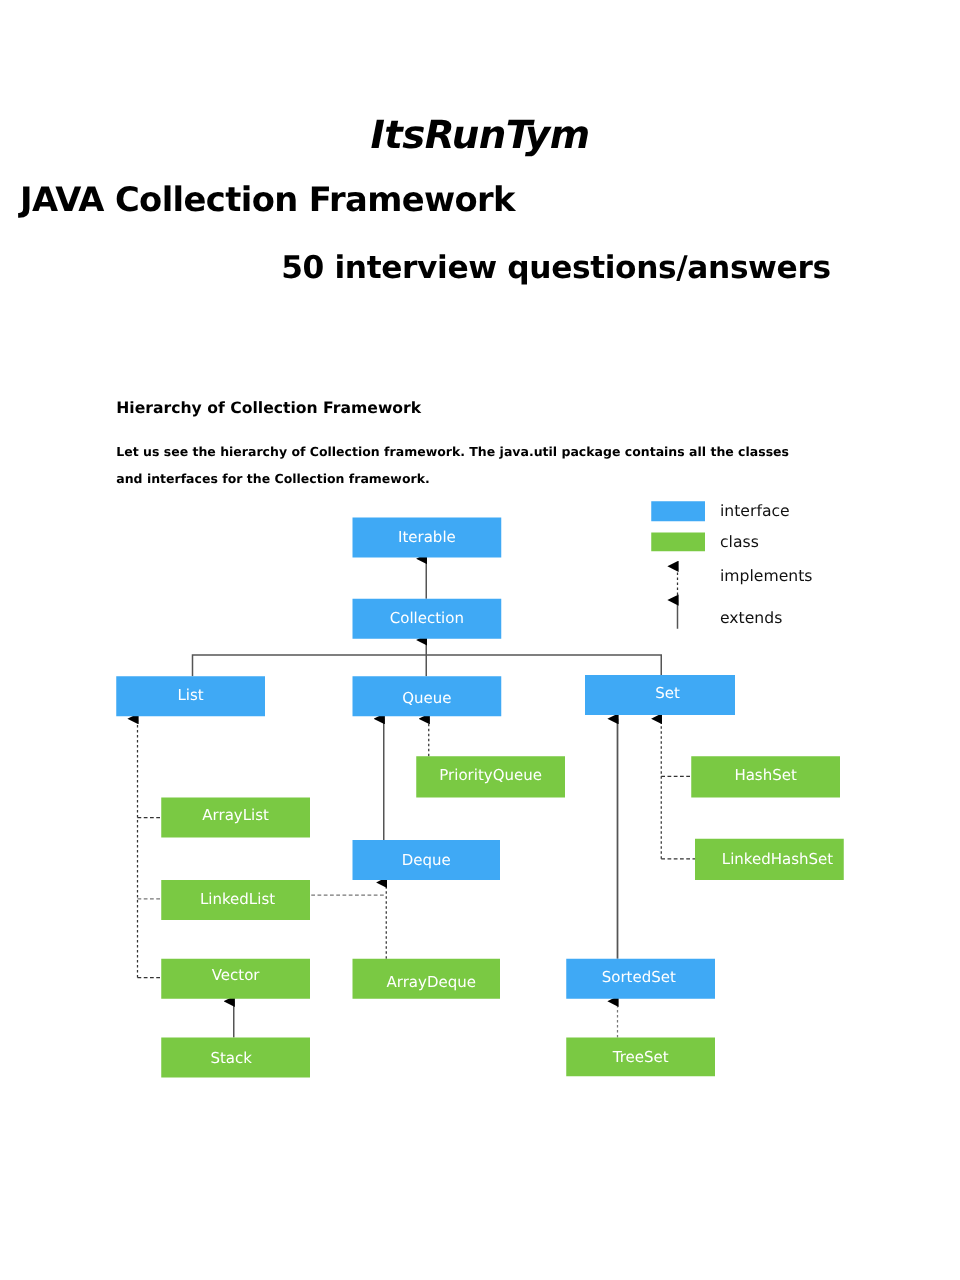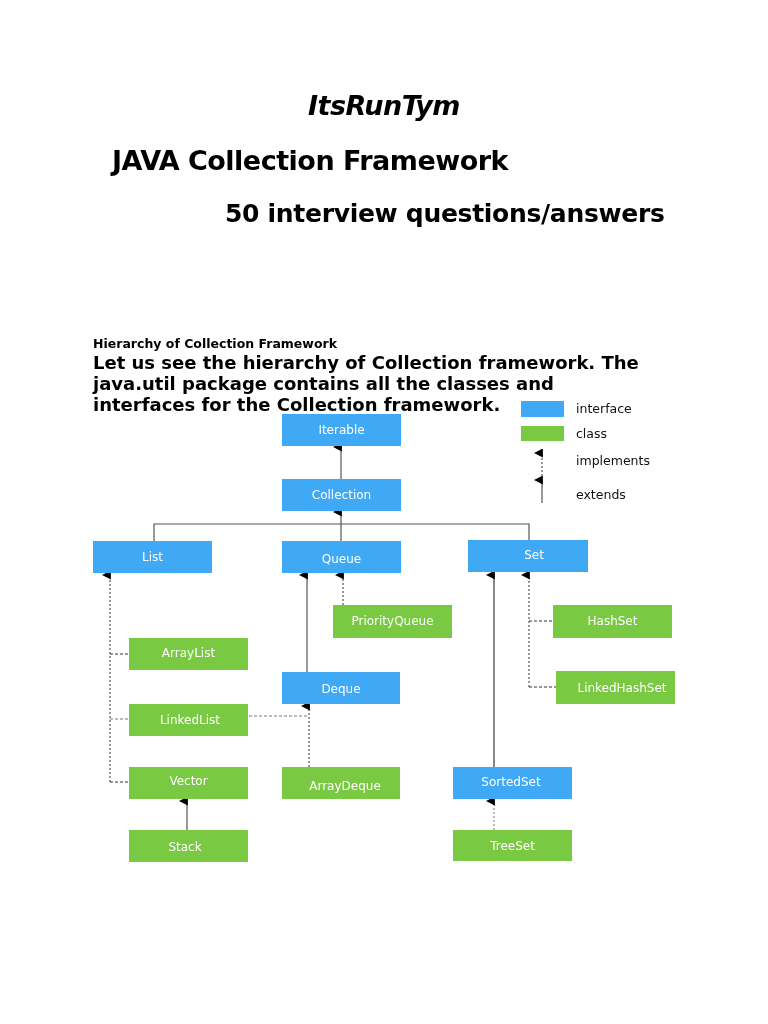--- a/index.html
+++ b/index.html
@@ -1,25 +1,25 @@
 <!DOCTYPE html>
 <html><head>
   <meta charset="utf-8">
   <style>
     html, body { margin: 0; padding: 0; background: #ffffff; }
     body { width: 768px; height: 1024px; position: relative; overflow: hidden;
            font-family: "DejaVu Sans", "Liberation Sans", sans-serif; color: #000; }
     .title-brand { position: absolute; left: 0; width: 768px; top: 90px; text-align: center;
-                   font-size: 27px; font-weight: bold; font-style: italic; letter-spacing: -0.5px; }
-    .title-main { position: absolute; left: 4px; width: 612px; top: 145px; text-align: center;
+                   font-size: 31px; font-weight: bold; font-style: italic; letter-spacing: -0.5px; }
+    .title-main { position: absolute; left: 16px; width: 612px; top: 145px; text-align: left;
                   font-size: 27px; font-weight: bold; letter-spacing: -0.5px; padding-left: 0; }
     .title-sub { position: absolute; left: 225px; top: 199px; font-size: 25px; font-weight: bold;
                  letter-spacing: -0.3px; }
-    .section-heading { position: absolute; left: 93px; top: 336px; font-size: 12.5px; font-weight: bold; }
-    .intro { position: absolute; left: 93px; top: 352px; width: 560px; font-size: 18px;
+    .section-heading { position: absolute; left: 93px; top: 318px; font-size: 12.5px; font-weight: bold; }
+    .intro { position: absolute; left: 93px; top: 352px; width: 560px; font-size: 10px;
              font-weight: bold; line-height: 21px; }
     svg.diagram { position: absolute; left: 0; top: 0; }
     .node-label { font-family: "DejaVu Sans", "Liberation Sans", sans-serif; font-size: 12px;
                   fill: #ffffff; text-anchor: middle; dominant-baseline: middle; }
     .legend-label { font-family: "DejaVu Sans", "Liberation Sans", sans-serif; font-size: 12.5px;
                     fill: #111; dominant-baseline: middle; }
   </style>
 </head>
 <body>
 

